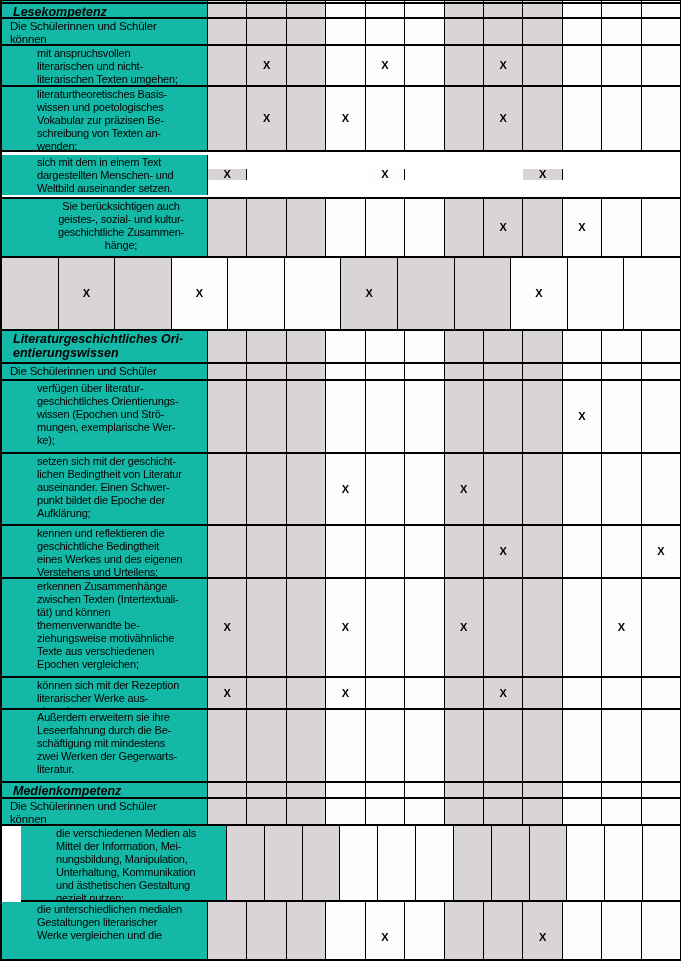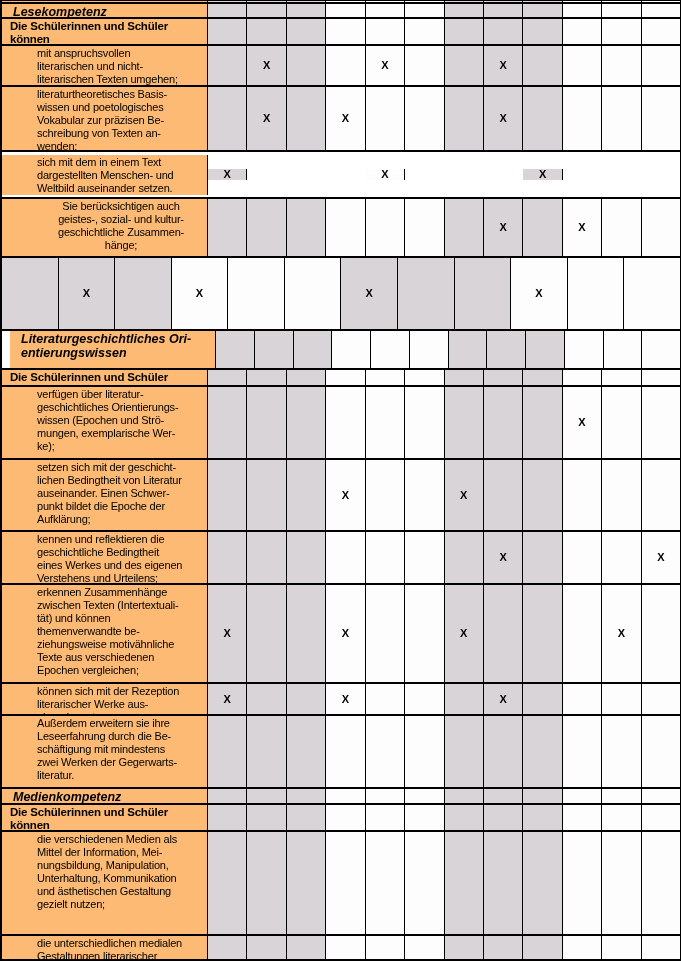--- a/index.html
+++ b/index.html
@@ -11,28 +11,28 @@
     width:681px;height:961px;box-sizing:border-box;
     border-top:1px solid #000;border-right:1px solid #000;
     border-left:2px solid #000;border-bottom:2px solid #000;
     display:flex;flex-direction:column;overflow:hidden;background:#fff;
   }
   .row{display:flex;flex:none;box-sizing:border-box;border-bottom:2px solid #000;}
   .cell{box-sizing:border-box;}
   .cell.text{
     width:206px;flex:none;border-right:1px solid #000;
     white-space:pre-line;font-size:11px;line-height:13px;letter-spacing:-0.2px;
-    padding:1px 2px 0 35px;overflow:hidden;background:#fdba74;
+    padding:1px 2px 0 35px;overflow:hidden;background:#14b8a6;
   }
   .row.section .cell.text{
     font-weight:bold;font-style:italic;font-size:12.5px;line-height:14px;
     padding:1px 2px 0 11px;letter-spacing:0;
   }
   .row.subheader .cell.text{
-    font-weight:bold;font-size:11.5px;line-height:13px;
+    font-weight:normal;font-size:11.5px;line-height:13px;
     padding:1px 2px 4px 8px;letter-spacing:-0.2px;
   }
   .cell.mark{
     flex:1;border-right:1px solid #000;
     display:flex;align-items:center;justify-content:center;
     background:var(--plain,#fdfdfd);overflow:hidden;
   }
   .cell.mark:last-child{border-right:none;}
   .cell.mark.shaded{background:var(--shaded,#d8d4d8);}
   .xmark{font-weight:bold;font-size:11px;line-height:11px;}
@@ -196,21 +196,21 @@
           <span class="xmark">X</span>
         </div>
         <div class="cell mark shaded"></div>
         <div class="cell mark shaded"></div>
         <div class="cell mark">
           <span class="xmark">X</span>
         </div>
         <div class="cell mark"></div>
         <div class="cell mark"></div>
       </div>
-      <div class="row section" style="height: 39px; padding-left: 8px;">
+      <div class="row section" style="height: 33px;">
         <div class="cell text">Literaturgeschichtliches Ori-
 entierungswissen</div>
         <div class="cell mark shaded"></div>
         <div class="cell mark shaded"></div>
         <div class="cell mark shaded"></div>
         <div class="cell mark"></div>
         <div class="cell mark"></div>
         <div class="cell mark"></div>
         <div class="cell mark shaded"></div>
         <div class="cell mark shaded"></div>
@@ -395,21 +395,21 @@
         <div class="cell mark"></div>
         <div class="cell mark"></div>
         <div class="cell mark"></div>
         <div class="cell mark shaded"></div>
         <div class="cell mark shaded"></div>
         <div class="cell mark shaded"></div>
         <div class="cell mark"></div>
         <div class="cell mark"></div>
         <div class="cell mark"></div>
       </div>
-      <div class="row item" style="height: 104px;">
+      <div class="row item" style="height: 76px; margin-left: 19px;">
         <div class="cell text">die verschiedenen Medien als
 Mittel der Information, Mei-
 nungsbildung, Manipulation,
 Unterhaltung, Kommunikation
 und ästhetischen Gestaltung
 gezielt nutzen;</div>
         <div class="cell mark shaded"></div>
         <div class="cell mark shaded"></div>
         <div class="cell mark shaded"></div>
         <div class="cell mark"></div>

